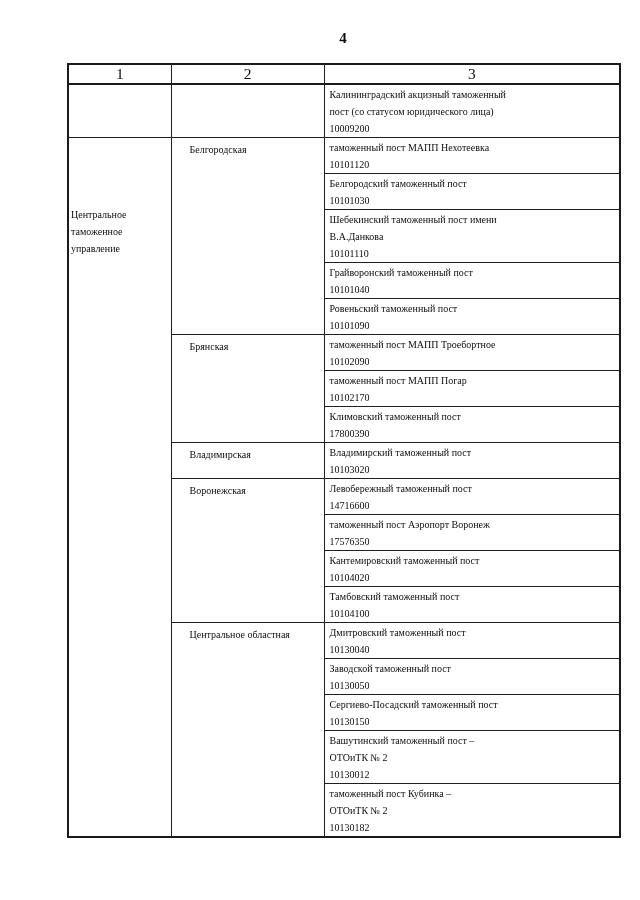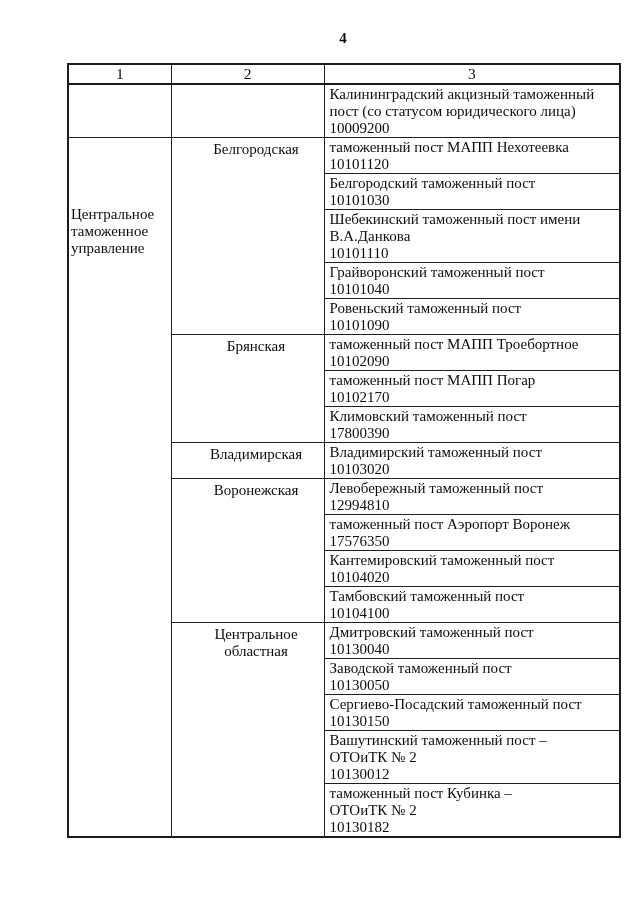--- a/index.html
+++ b/index.html
@@ -27,36 +27,36 @@
     table-layout: fixed;
     border: 2px solid #1b1b1b;
   }
   col.c1 { width: 103px; }
   col.c2 { width: 153px; }
   col.c3 { width: 296px; }
 
   td {
     border: 1px solid #1f1f1f;
     vertical-align: top;
-    font-size: 15px;
+    font-size: 10px;
     line-height: 17px;
     white-space: pre-line;
     overflow: hidden;
   }
   tr.hdr td {
     height: 19px;
     padding: 0;
     text-align: center;
     font-size: 15.5px;
     line-height: 18px;
     border-bottom: 2px solid #1b1b1b;
   }
   td.post   { padding: 1px 5px 0 5px; text-align: left; }
   td.admin  { text-align: left; padding-top: 68px; padding-left: 2px; padding-right: 2px; }
-  td.region { text-align: center; padding-top: 3px; padding-left: 18px; padding-right: 1px; }
+  td.region { text-align: left; padding-top: 3px; padding-left: 18px; padding-right: 1px; }
   td.h2 { height: 35px; }
   td.h3 { height: 53px; }
 </style>
 </head>
 <body>
 
 <div class="page">
 
   <div class="page-number">4</div>
 
@@ -130,21 +130,21 @@
 
     <tr>
       <td class="region">Владимирская</td>
       <td class="post h2">Владимирский таможенный пост
 10103020</td>
     </tr>
 
     <tr>
       <td class="region" rowspan="4">Воронежская</td>
       <td class="post h2">Левобережный таможенный пост
-12994810</td>
+14716600</td>
     </tr>
 
     <tr>
       <td class="post h2">таможенный пост Аэропорт Воронеж
 17576350</td>
     </tr>
 
     <tr>
       <td class="post h2">Кантемировский таможенный пост
 10104020</td>

